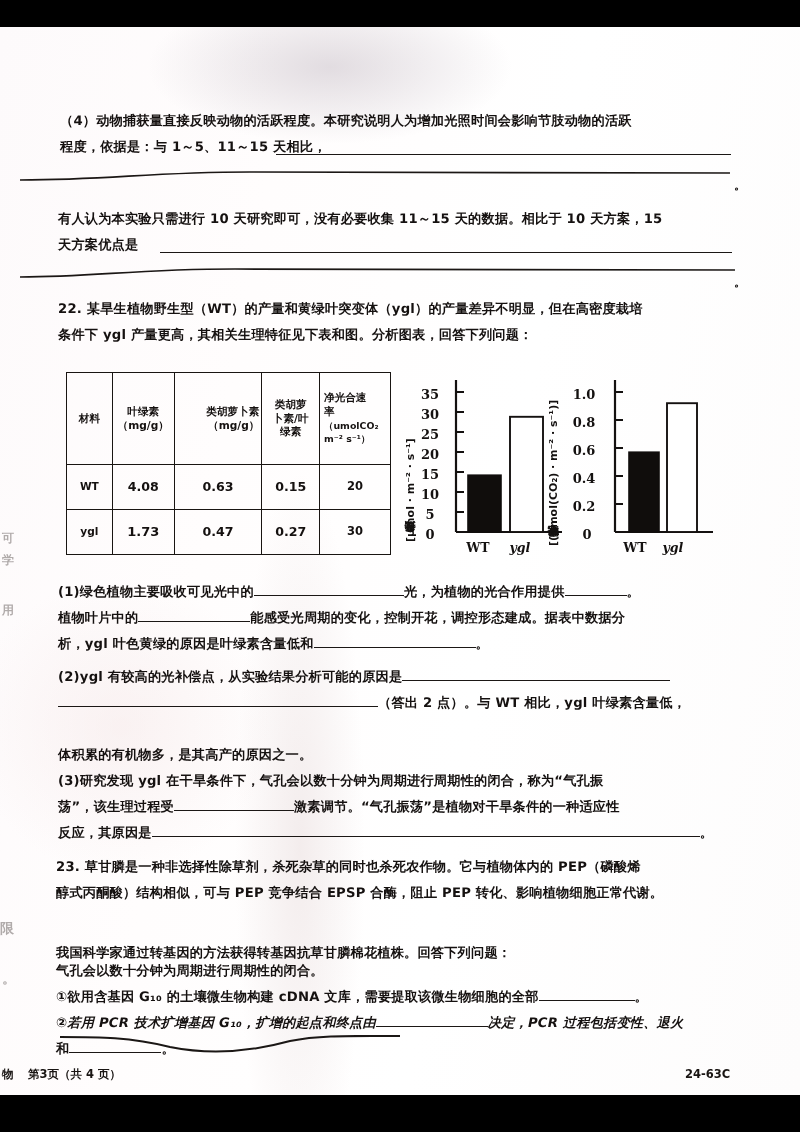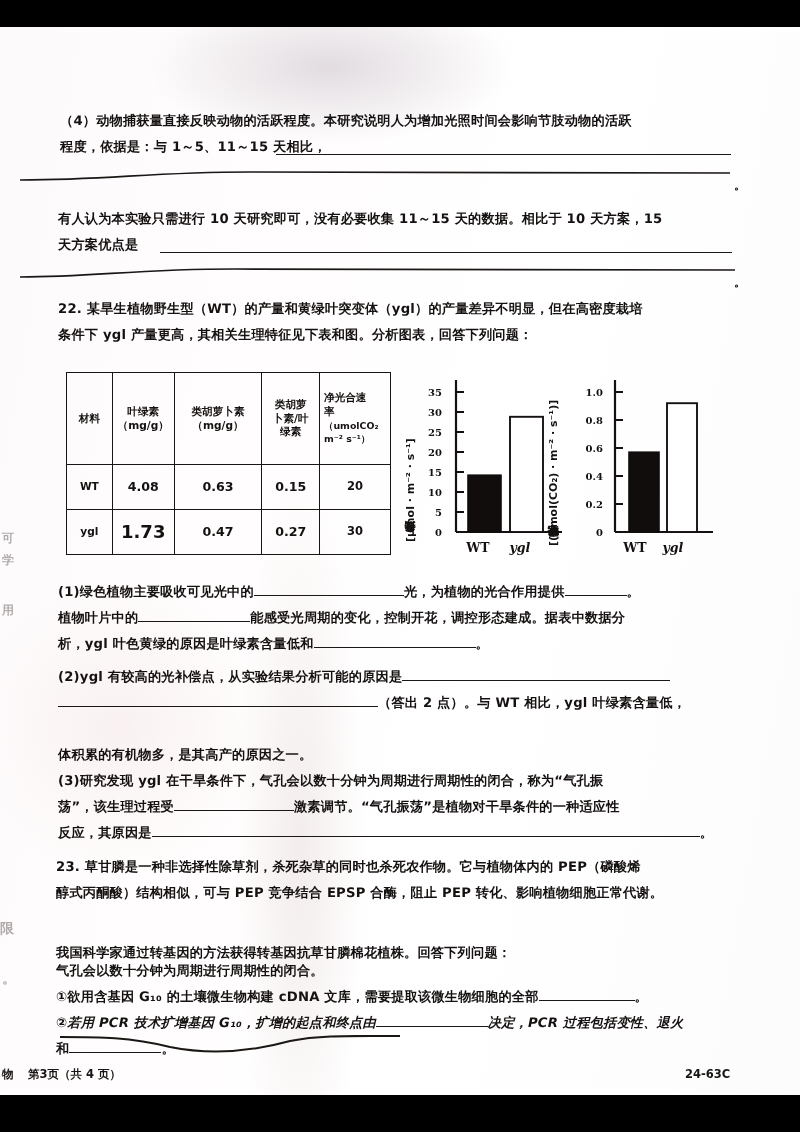--- a/index.html
+++ b/index.html
@@ -89,23 +89,23 @@
     font-weight: 700;
     font-size: 11px;
     color: #141110;
     white-space: nowrap;
     letter-spacing: 0px;
   }
   .tick-lbl {
     position: absolute;
     font-family: "DejaVu Serif", "Liberation Serif", serif;
     font-weight: 700;
-    font-size: 10px;
+    font-size: 13px;
     color: #141110;
-    text-align: right;
+    text-align: center;
   }
   .cat-lbl {
     position: absolute;
     font-family: "DejaVu Serif", "Liberation Serif", serif;
     font-weight: 700;
     font-size: 12.5px;
     color: #141110;
     text-align: center;
   }
   .cat-lbl.ital { font-style: italic; }
@@ -168,21 +168,21 @@
     <table id="datatable">
       <thead>
         <tr>
           <td style="width:46px;">
             <span>材料</span>
           </td>
           <td style="width:62px;">
             <span class="unitline">叶绿素</span>
             <span class="unitline">（mg/g）</span>
           </td>
-          <td style="width:88px;">
+          <td style="width:88px;text-align:right;">
             <span class="unitline">类胡萝卜素</span>
             <span class="unitline">（mg/g）</span>
           </td>
           <td style="width:58px;">
             <span style="white-space:pre-line;">类胡萝
 卜素/叶
 绿素</span>
           </td>
           <td style="width:71px; text-align:left; padding-left:4px;">
             <span style="white-space:pre-line;">净光合速
@@ -195,21 +195,21 @@
       <tbody>
         <tr>
           <td>WT</td>
           <td style="font-size:12.6px;">4.08</td>
           <td style="font-size:12.6px;">0.63</td>
           <td style="font-size:12.6px;">0.15</td>
           <td style="font-size:11.5px;">20</td>
         </tr>
         <tr>
           <td>ygl</td>
-          <td style="font-size:18px;">1.73</td>
+          <td style="font-size:13px;">1.73</td>
           <td style="font-size:12.6px;">0.47</td>
           <td style="font-size:12.6px;">0.27</td>
           <td style="font-size:11.5px;">30</td>
         </tr>
       </tbody>
     </table>
 
     <div class="chart-wrap" style="left:402px; top:345px; width:168px; height:175px;">
       <div class="chart-ylab" style="left:2px; top:6px; height:164px;">光补偿点[μmol · m⁻² · s⁻¹]</div>
 

